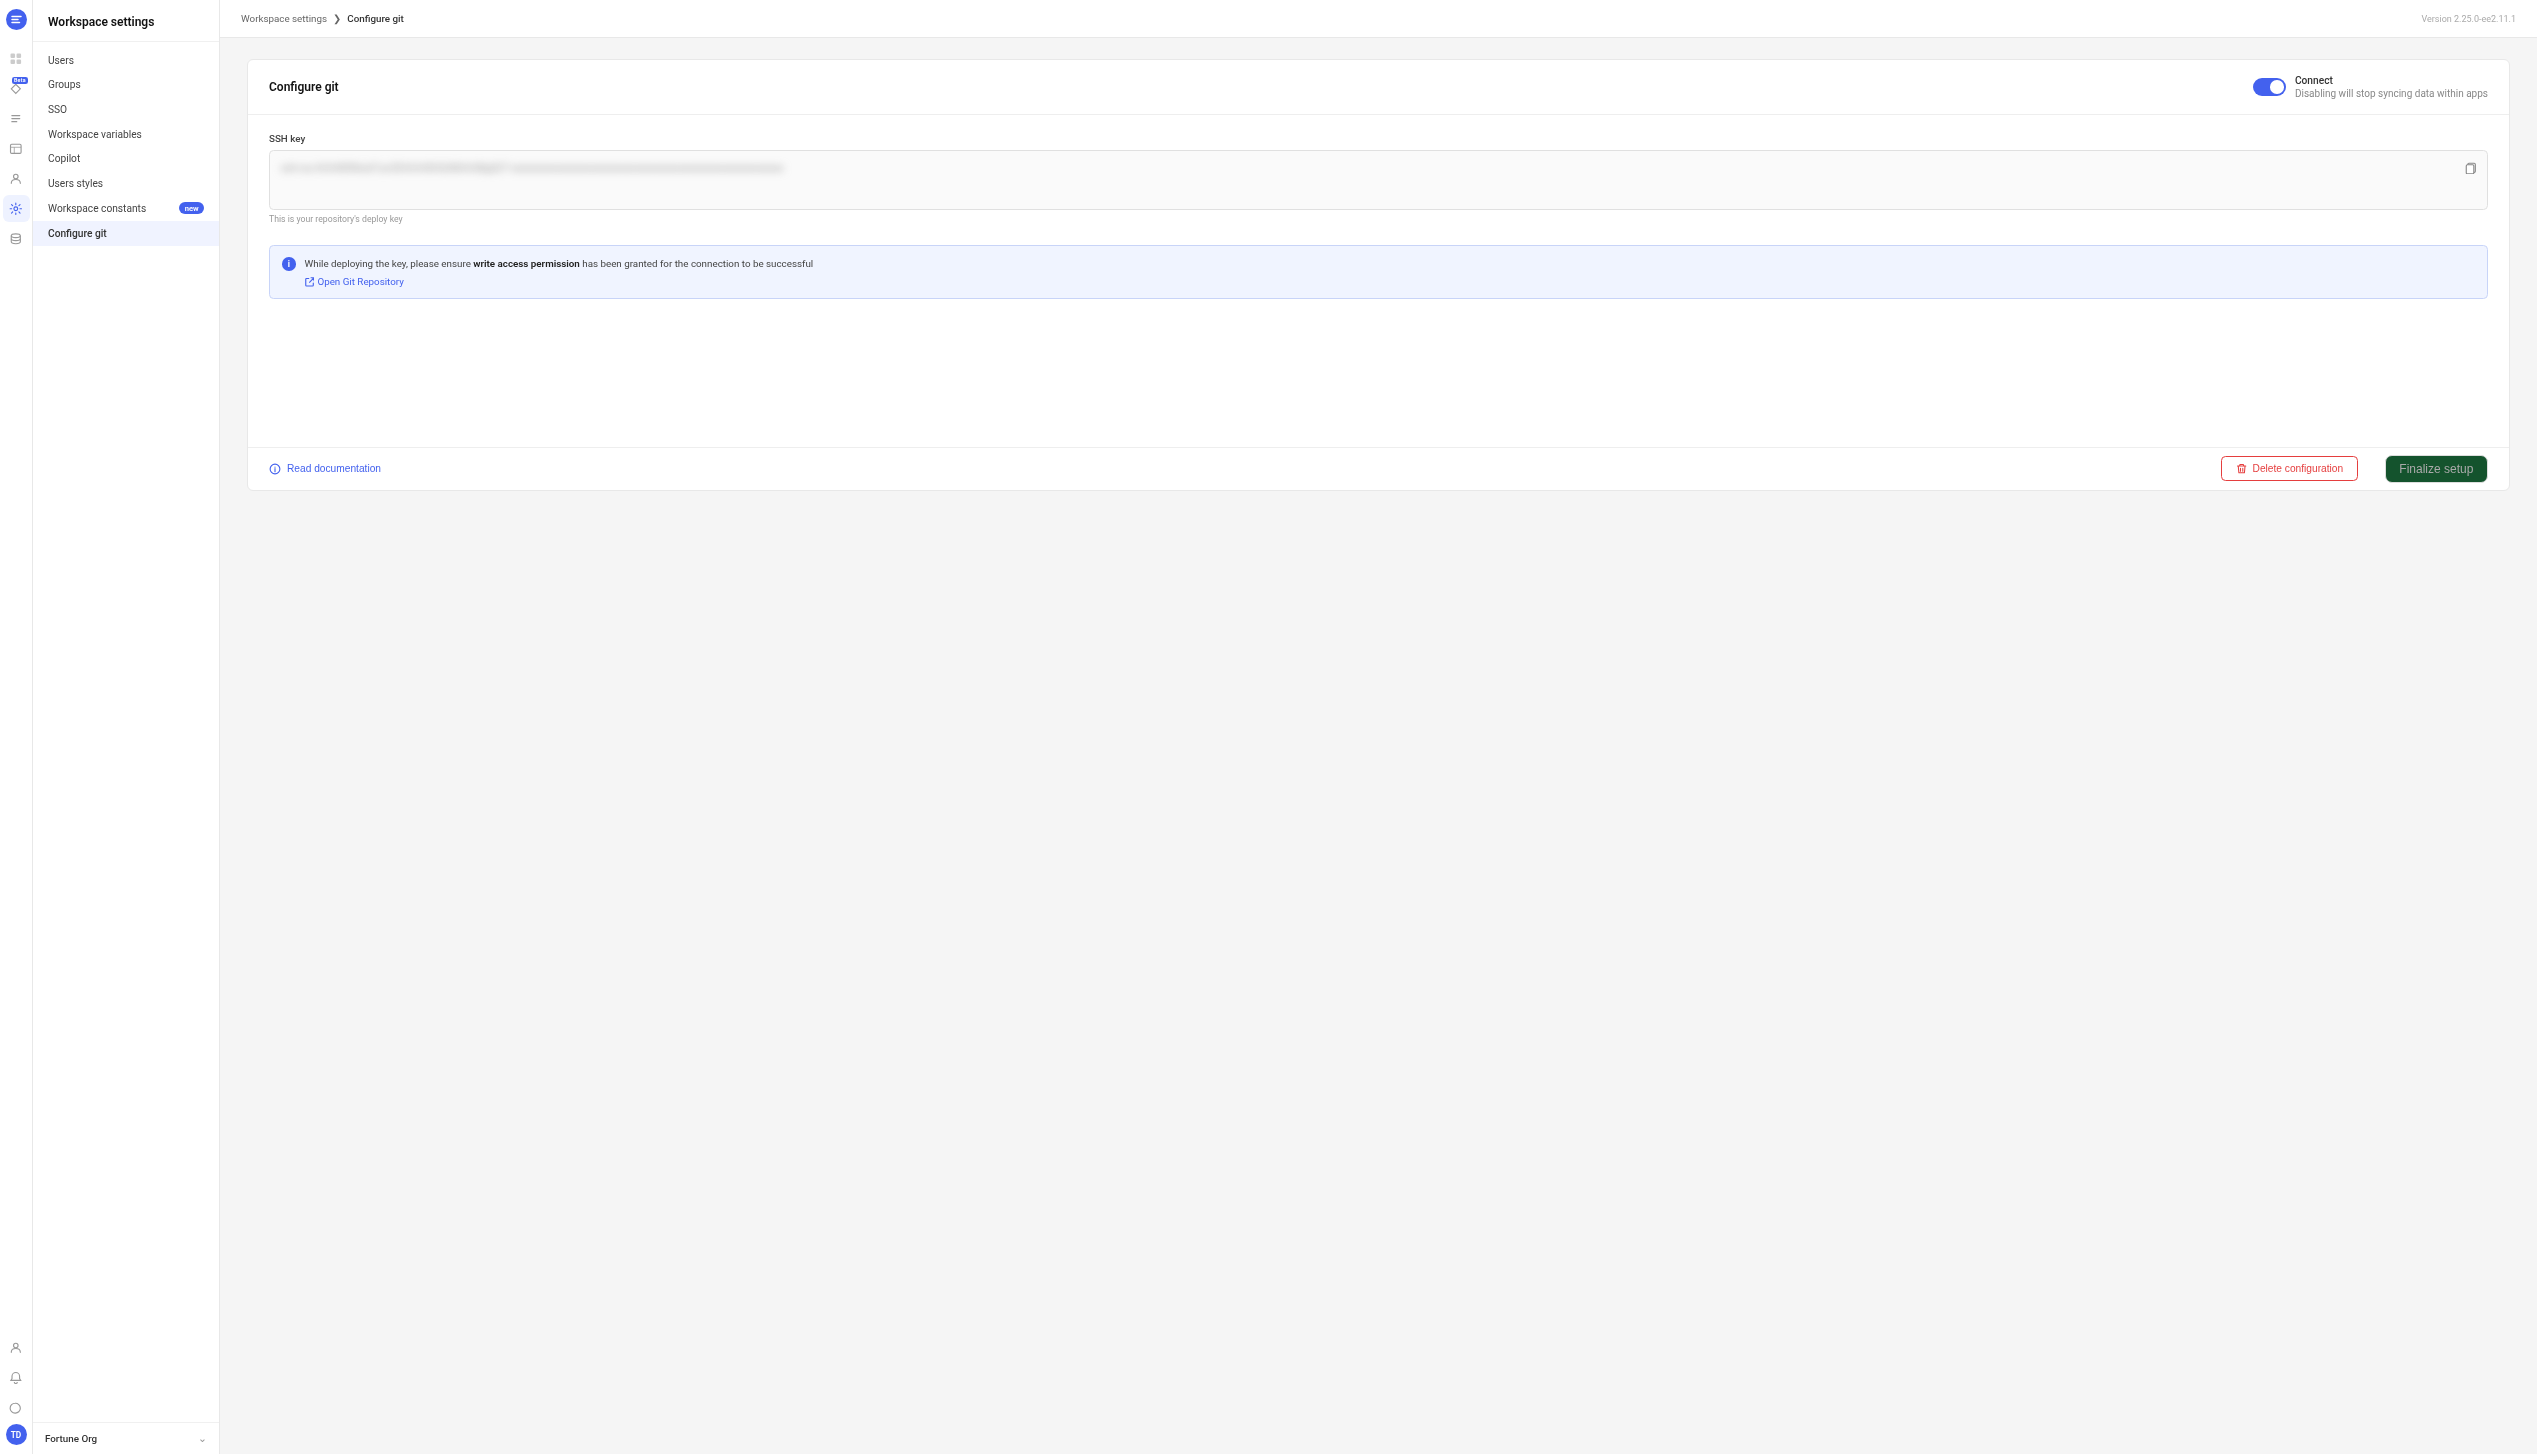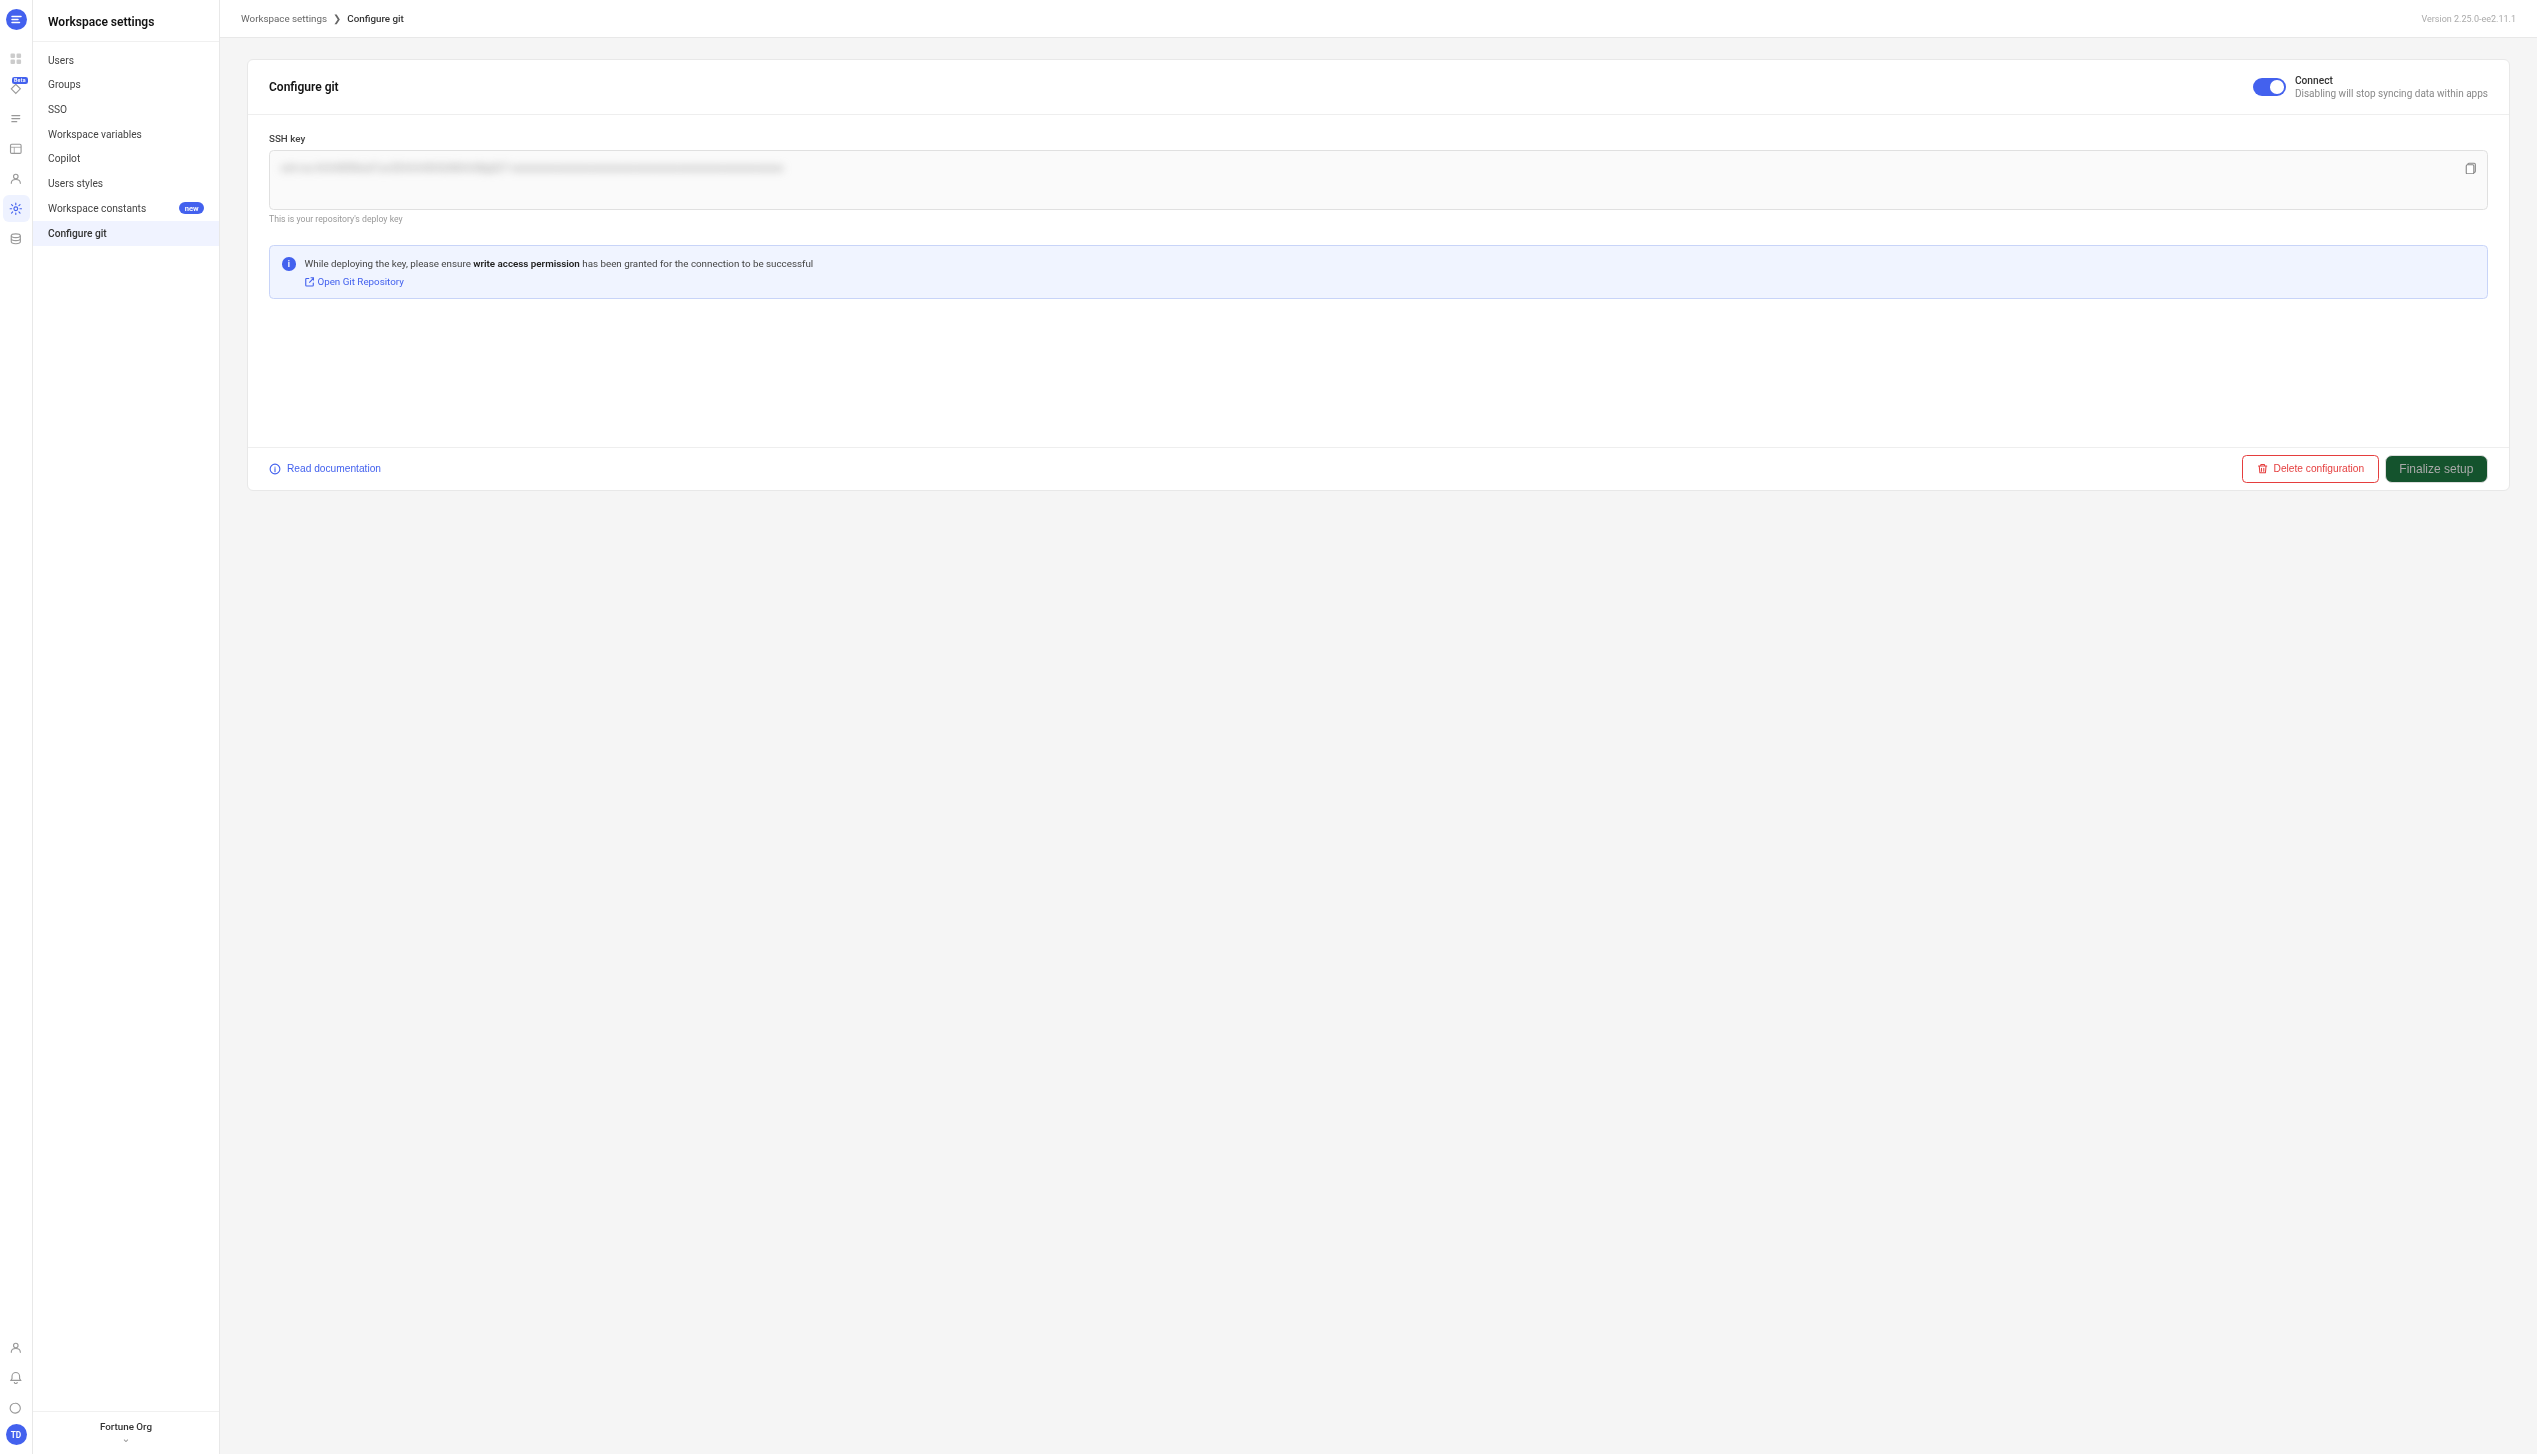--- a/index.html
+++ b/index.html
@@ -104,21 +104,20 @@
       padding: 1.5px 5.3px;
       border-radius: 7.6px;
       font-weight: 600;
     }
     .nav-footer {
       padding: 9px 12px;
       border-top: 0.8px solid #f0f0f0;
       display: flex;
       align-items: center;
       justify-content: space-between;
-      flex-direction: column;
     }
     .nav-footer-org {
       font-size: 9.8px;
       font-weight: 500;
       color: #333;
     }
 
     
     .main {
       flex: 1;
@@ -337,21 +336,22 @@
       gap: 6px;
       color: #4361ee;
       font-size: 10.2px;
       cursor: pointer;
       background: none;
       border: none;
       font-weight: 500;
     }
     .footer-right {
       display: flex;
-      gap: 6px;
+      gap: 27px;
+      align-items: center;
     }
     .delete-btn {
       display: flex;
       align-items: center;
       gap: 5.3px;
       color: #e53e3e;
       border: 1.1px solid #e53e3e;
       background: #fff;
       padding: 6px 13.6px;
       border-radius: 4.5px;

